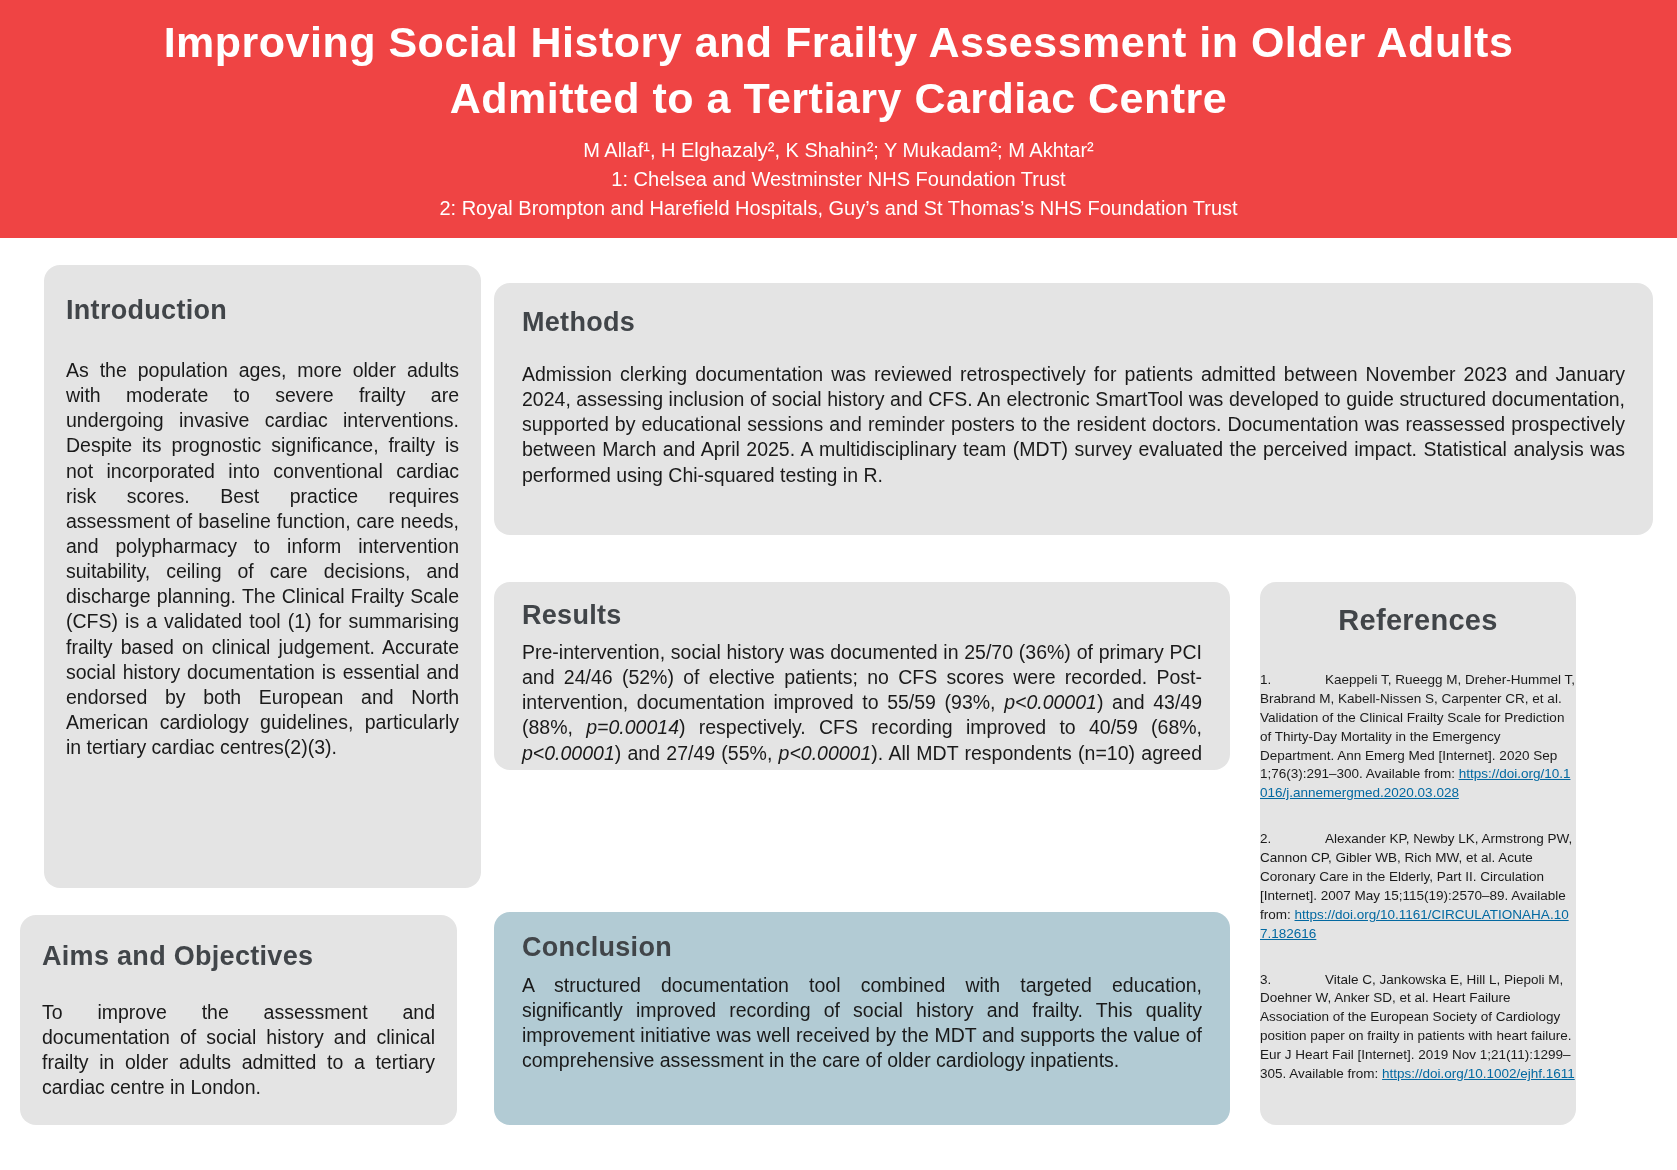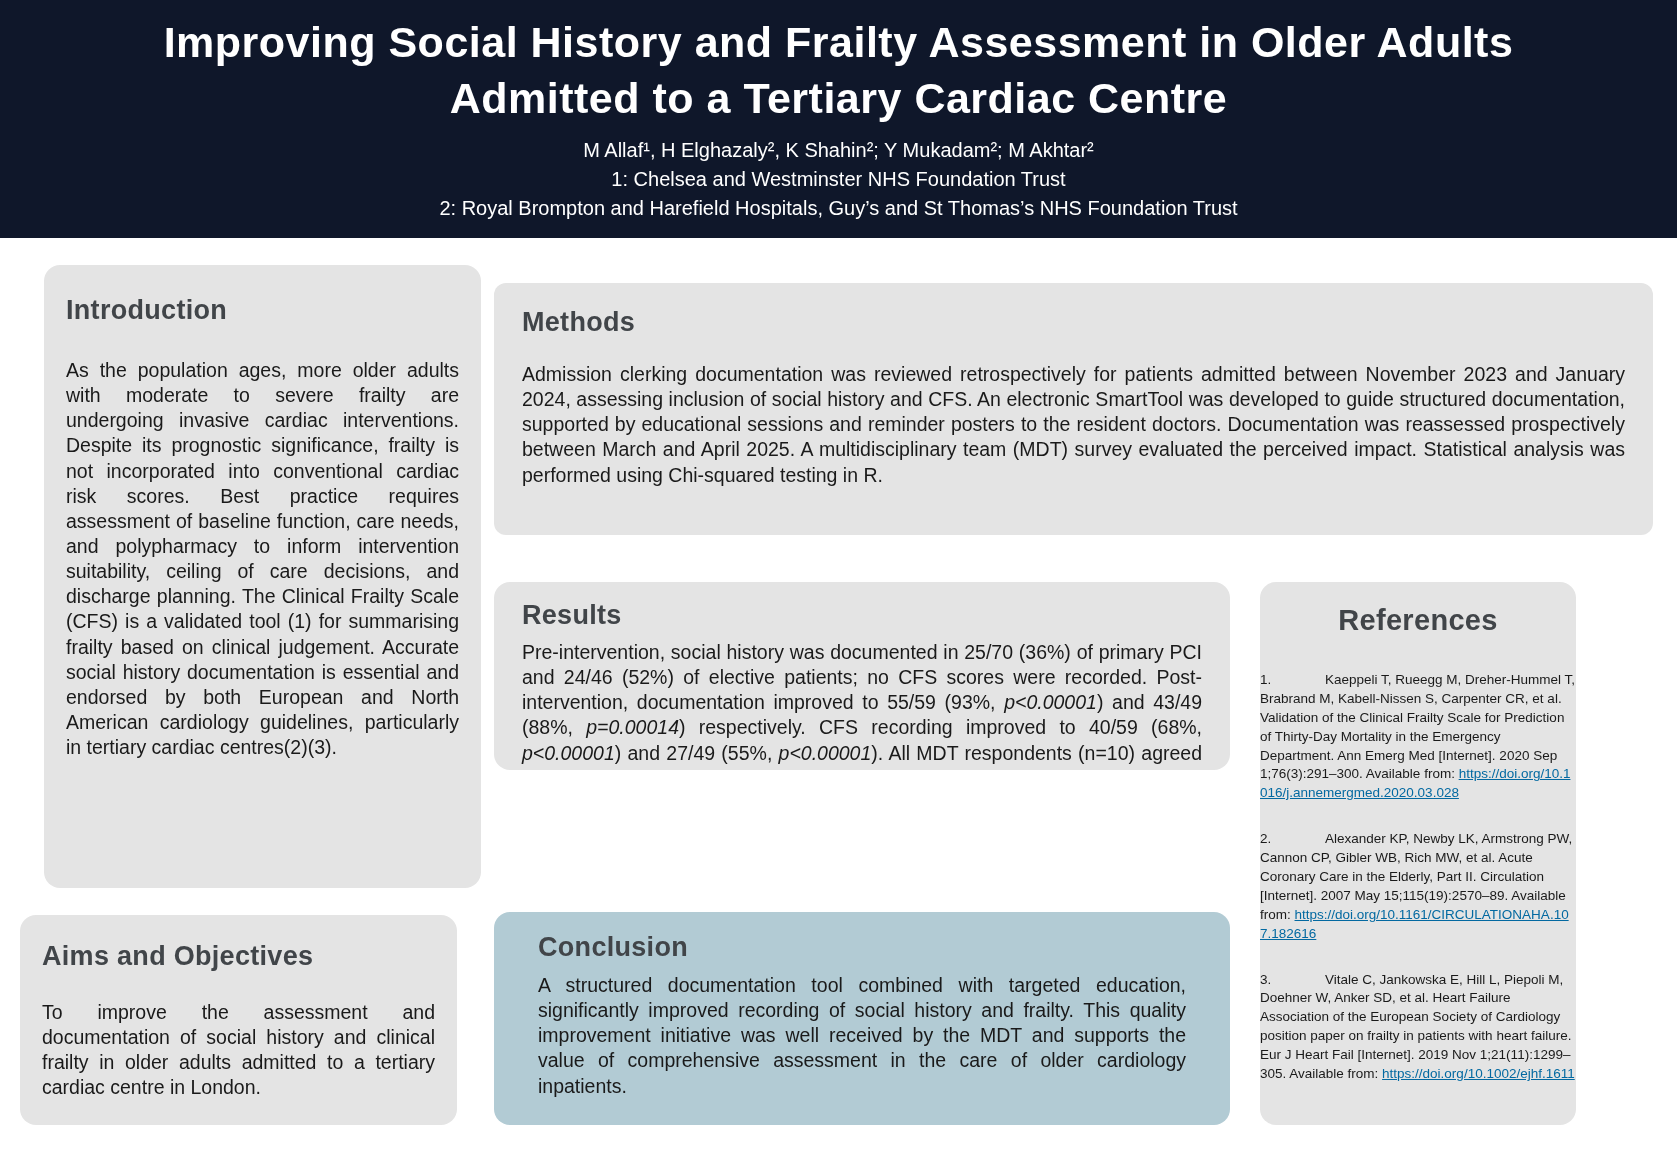--- a/index.html
+++ b/index.html
@@ -12,21 +12,21 @@
     color: #1a1a1a;
     overflow: hidden;
   }
 
   
   .header {
     position: absolute;
     left: 0; top: 0;
     width: 100%;
     height: 238px;
-    background: #0f172a;
+    background: #ef4444;
     color: #ffffff;
     text-align: center;
   }
   .header h1 {
     margin: 0 auto;
     padding-top: 15px;
     max-width: 1480px;
     font-size: 43px;
     line-height: 1.3;
     font-weight: bold;
@@ -64,29 +64,29 @@
     line-height: 1.29;
     text-align: justify;
   }
 
   #panel-intro   { left: 20px;   top: 265px; width: 437px;  height: 623px; padding: 30px 22px; margin-left: 24px; }
   #panel-intro h2 { margin-bottom: 32px; }
 
   #panel-aims    { left: 20px;   top: 915px; width: 437px;  height: 210px; padding: 26px 22px; }
   #panel-aims h2 { margin-bottom: 28px; }
 
-  #panel-methods { left: 494px;  top: 283px; width: 1159px; height: 252px; padding: 24px 28px; border-radius: 12px; }
+  #panel-methods { left: 494px;  top: 283px; width: 1159px; height: 252px; padding: 24px 28px; }
   #panel-methods h2 { margin-bottom: 24px; }
 
   #panel-results { left: 494px;  top: 582px; width: 736px;  height: 188px; padding: 18px 28px; }
   #panel-results h2 { margin-bottom: 9px; }
 
   #panel-conclusion {
     left: 494px; top: 912px; width: 736px; height: 213px;
-    padding: 20px 44px;
+    padding: 20px 28px;
     background: #b2cbd4;
   }
   #panel-conclusion h2 { margin-bottom: 10px; }
 
   #panel-refs { left: 1260px; top: 582px; width: 316px; height: 543px; padding: 22px 0 18px; }
   #panel-refs h2 {
     text-align: center;
     font-size: 29px;
     margin-bottom: 34px;
   }

